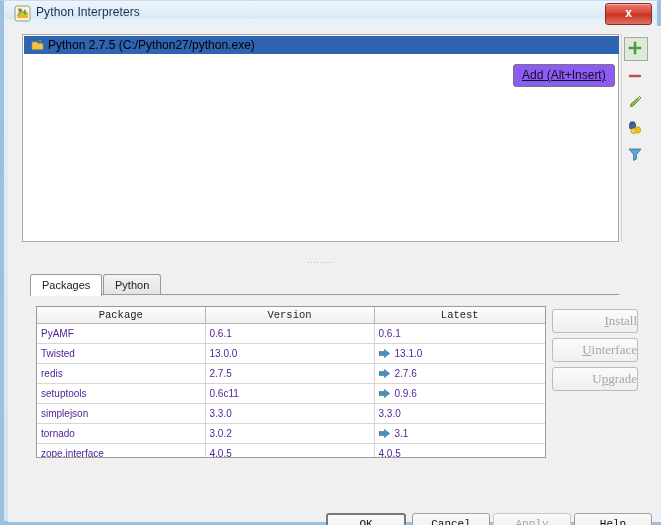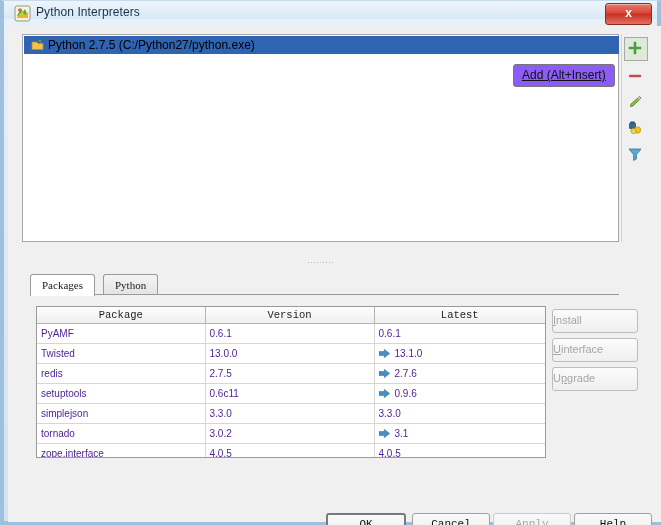--- a/index.html
+++ b/index.html
@@ -136,21 +136,21 @@
   #tabs {
     position: absolute; left: 22px; top: 248px;
     height: 21px;
     font-size: 12px;
   }
   .tab {
     position: absolute; top: 0;
     height: 20px;
     padding: 0 11px;
     line-height: 20px;
-    font-family: Liberation Serif, serif;
+    font-family: Liberation Sans, sans-serif;
     font-size: 11px;
     color: #1a1a1a;
     border: 1px solid #9a9a9a;
     border-bottom: none;
     border-radius: 3px 3px 0 0;
     background: linear-gradient(to bottom, #f4f4f4, #e3e3e3);
     cursor: pointer;
     white-space: nowrap;
   }
   .tab.active {
@@ -215,24 +215,24 @@
   }
 
   
   .side-btn {
     position: absolute; left: 544px;
     width: 84px; height: 22px;
     border: 1px solid #bcbcbc;
     border-radius: 3px;
     background: linear-gradient(to bottom, #fbfbfb, #efefef);
     color: #a6a6a6;
-    font-family: Liberation Sans, sans-serif;
-    font-size: 11px;
+    font-family: Liberation Serif, serif;
+    font-size: 13px;
     line-height: 21px;
-    text-align: left;
+    text-align: right;
     cursor: default;
   }
   #btn-install  { top: 283px; }
   #btn-uninstall { top: 312px; }
   #btn-upgrade  { top: 341px; }
   .side-btn u { text-decoration: underline; }
 
   
   #notice {
     position: absolute; left: 14px; top: 449px;

